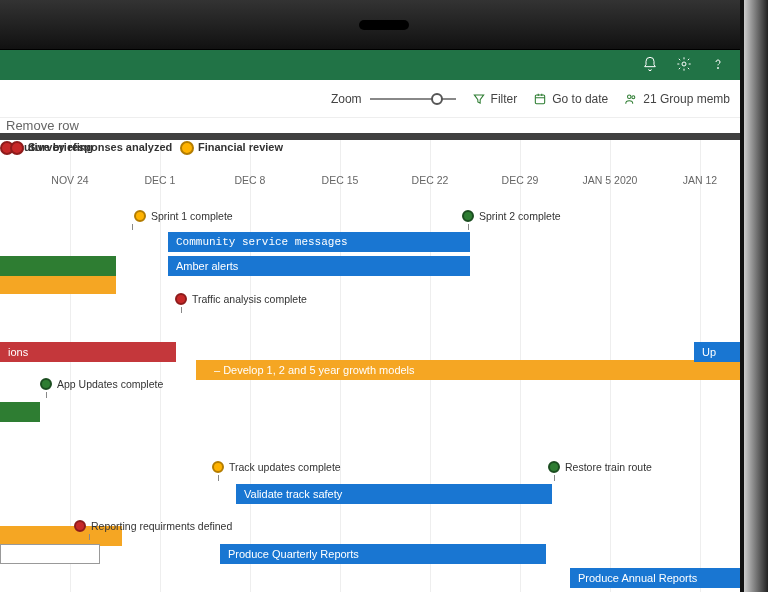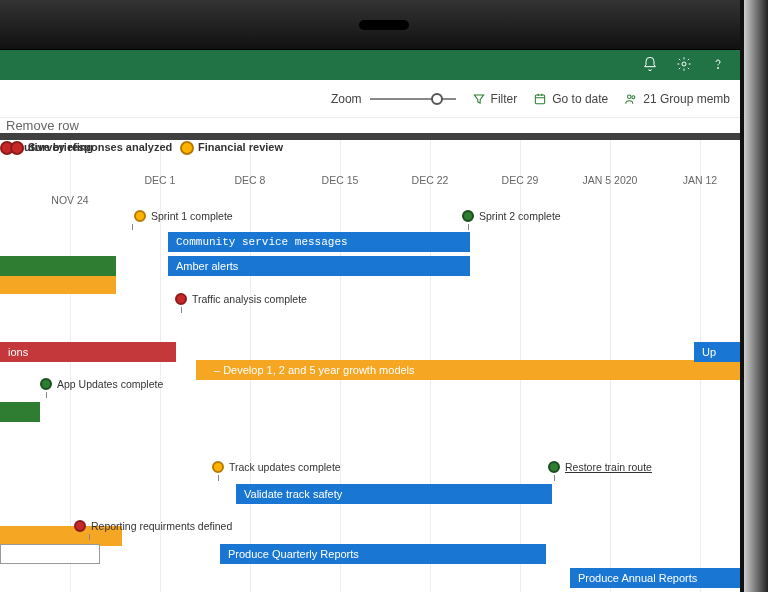--- a/index.html
+++ b/index.html
@@ -215,21 +215,21 @@
           </span>
         </div>
         <div class="ms" style="left: 180px;">
           <span class="dot dot-yellow"></span>
           <span class="ms-stack">
             <div>Financial review</div>
           </span>
         </div>
       </div>
     <div class="date-header" id="date-row">
-        <div class="date-col" style="left: 70px; margin-top: 20px;">NOV 24</div>
+        <div class="date-col" style="left: 70px;">NOV 24</div>
         <div class="date-col" style="left: 160px;">DEC 1</div>
         <div class="date-col" style="left: 250px;">DEC 8</div>
         <div class="date-col" style="left: 340px;">DEC 15</div>
         <div class="date-col" style="left: 430px;">DEC 22</div>
         <div class="date-col" style="left: 520px;">DEC 29</div>
         <div class="date-col" style="left: 610px;">JAN 5 2020</div>
         <div class="date-col" style="left: 700px;">JAN 12</div>
       </div>
 
     <div class="bars" id="bars">
@@ -265,21 +265,21 @@
         <div class="mini-ms" style="left: 40px; top: 180px;">
           <span class="mdot md-green"></span>
           <span>App Updates complete</span>
         </div>
         <div class="ms-tick" style="left: 218px; top: 277px;"></div>
         <div class="mini-ms" style="left: 212px; top: 263px;">
           <span class="mdot md-yellow"></span>
           <span>Track updates complete</span>
         </div>
         <div class="ms-tick" style="left: 554px; top: 277px;"></div>
-        <div class="mini-ms" style="left: 548px; top: 263px; text-decoration: underline;">
+        <div class="mini-ms" style="left: 548px; top: 263px;">
           <span class="mdot md-green"></span>
           <span>Restore train route</span>
         </div>
         <div class="ms-tick" style="left: 89px; top: 336px;"></div>
         <div class="mini-ms" style="left: 74px; top: 322px;">
           <span class="mdot md-red"></span>
           <span>Reporting requirments defined</span>
         </div>
         <div class="input-box" style="left: 0px; top: 346px; width: 100px;"></div>
       </div>

